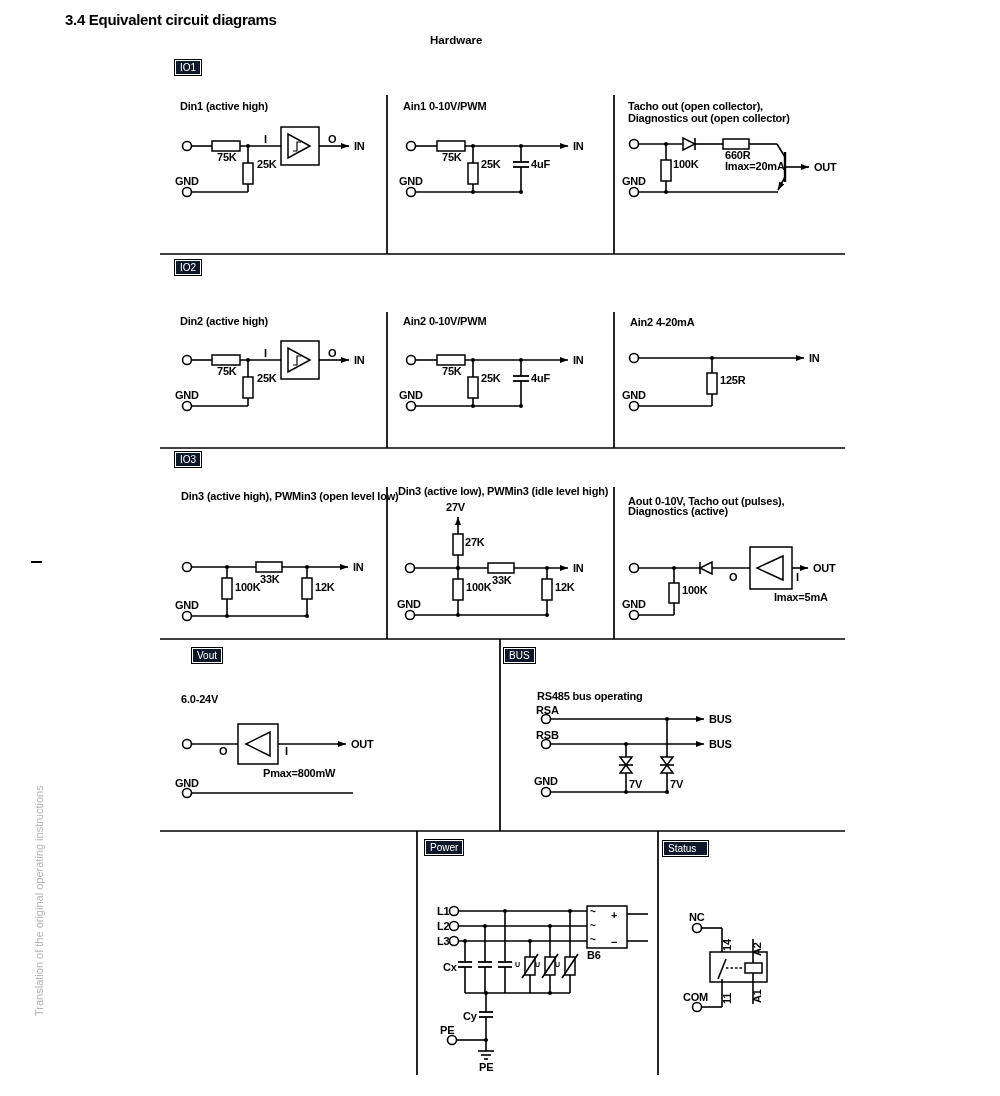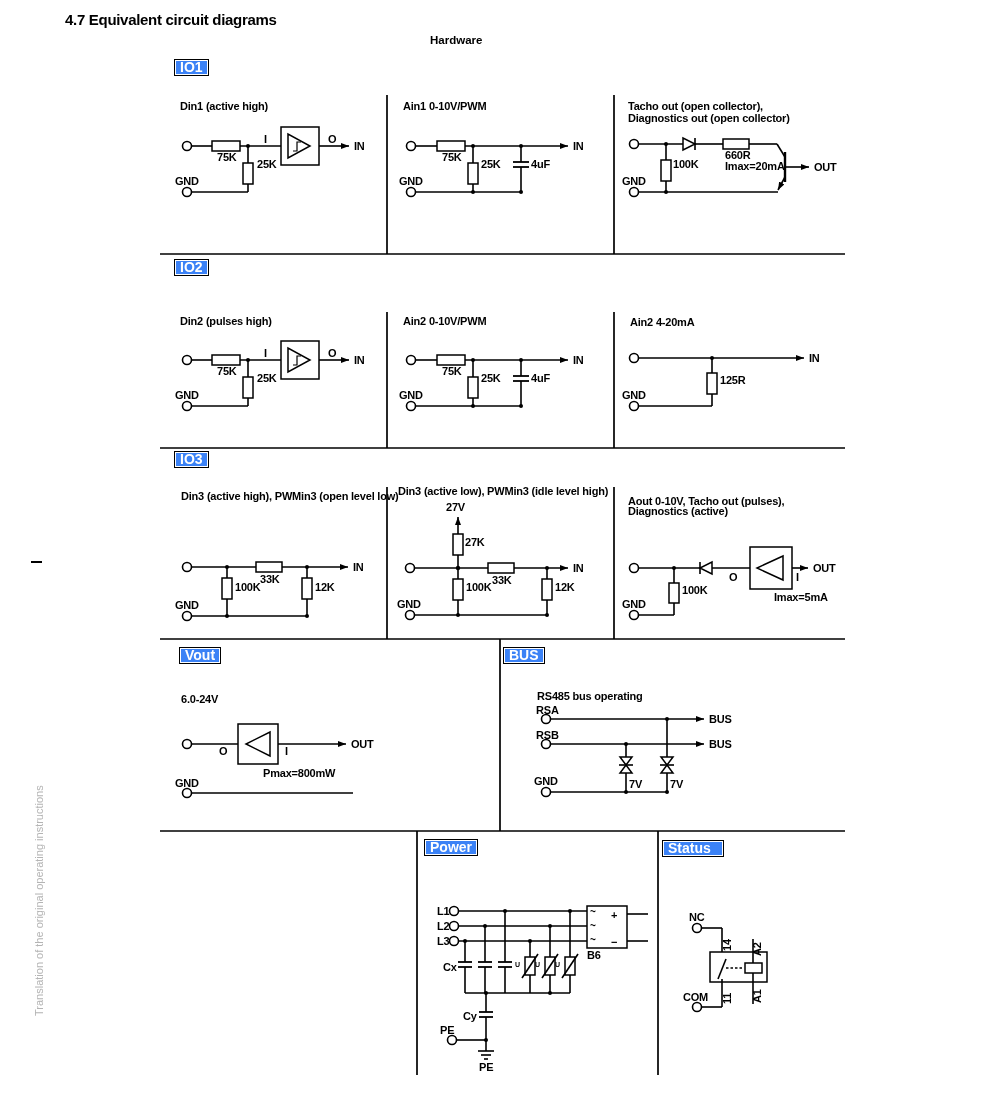--- a/index.html
+++ b/index.html
@@ -2,21 +2,21 @@
 <html><head>
 <meta charset="utf-8">
 <style>
   *{margin:0;padding:0;box-sizing:border-box}
   html,body{background:#fff}
   .page{position:relative;width:1000px;height:1096px;background:#fff;overflow:hidden;
         font-family:"Liberation Sans",sans-serif;color:#000}
   .abs{position:absolute}
   .page-title{font-size:15px;font-weight:bold;letter-spacing:-0.3px;white-space:nowrap}
   .hw{font-size:11.5px;font-weight:bold;white-space:nowrap}
-  .tag{font-size:14px;font-weight:bold;line-height:11px;background:#3b82f6;color:#fff;
+  .tag{font-size:10px;font-weight:normal;line-height:11px;background:#0f172a;color:#fff;
        padding:1px 4px;box-shadow:0 0 0 1px #fff,0 0 0 2px #000;white-space:nowrap}
   .tag.wide{padding-right:11px}
   .ct{font-size:11px;font-weight:bold;letter-spacing:-0.2px;white-space:nowrap}
   .tick{width:11px;height:2px;background:#000}
   .rot{color:#b4b4b4;font-size:11px;transform:rotate(-90deg);transform-origin:0 0;white-space:nowrap}
   svg.schem{position:absolute;left:0;top:0}
   svg .w{stroke:#000;stroke-width:1.6;fill:none}
   svg .grid{stroke:#000;stroke-width:1.7}
   svg .comp{fill:#fff;stroke:#000;stroke-width:1.5}
   svg .dot{fill:#000;stroke:none}
@@ -408,38 +408,38 @@
       <text x="683" y="1001">COM</text>
       <text x="731" y="1004" transform="rotate(-90 731 1004)">11</text>
       <line class="w" x1="753" y1="939" x2="753" y2="963"></line>
       <rect class="comp" x="745" y="963" width="17" height="10"></rect>
       <line class="w" x1="753" y1="973" x2="753" y2="1004"></line>
       <text x="761" y="956" transform="rotate(-90 761 956)">A2</text>
       <text x="761" y="1003" transform="rotate(-90 761 1003)">A1</text>
     </g>
   </svg>
 
-  <div class="abs page-title" style="left:65px;top:11px">4.7 Equivalent circuit diagrams</div>
+  <div class="abs page-title" style="left:65px;top:11px">3.4 Equivalent circuit diagrams</div>
   <div class="abs hw" style="left:430px;top:34px">Hardware</div>
   <div class="abs tick" style="left:31px;top:561px"></div>
   <div class="abs rot" style="left:33px;top:1016px">Translation of the original operating instructions</div>
 
   <div class="abs tag" style="left:176px;top:61px">IO1</div>
   <div class="abs tag" style="left:176px;top:261px">IO2</div>
   <div class="abs tag" style="left:176px;top:453px">IO3</div>
-  <div class="abs tag" style="left:181px;top:649px">Vout</div>
+  <div class="abs tag" style="left:193px;top:649px">Vout</div>
   <div class="abs tag" style="left:505px;top:649px">BUS</div>
   <div class="abs tag" style="left:426px;top:841px">Power</div>
   <div class="abs tag wide" style="left:664px;top:842px">Status</div>
 
   <div class="abs ct" style="left:180px;top:100px">Din1 (active high)</div>
   <div class="abs ct" style="left:403px;top:100px">Ain1 0-10V/PWM</div>
   <div class="abs ct" style="left:628px;top:100px">Tacho out (open collector),</div>
   <div class="abs ct" style="left:628px;top:112px">Diagnostics out (open collector)</div>
-  <div class="abs ct" style="left:180px;top:315px">Din2 (pulses high)</div>
+  <div class="abs ct" style="left:180px;top:315px">Din2 (active high)</div>
   <div class="abs ct" style="left:403px;top:315px">Ain2 0-10V/PWM</div>
   <div class="abs ct" style="left:630px;top:316px">Ain2 4-20mA</div>
   <div class="abs ct" style="left:181px;top:490px">Din3 (active high), PWMin3 (open level low)</div>
   <div class="abs ct" style="left:398px;top:485px">Din3 (active low), PWMin3 (idle level high)</div>
   <div class="abs ct" style="left:628px;top:495px">Aout 0-10V, Tacho out (pulses),</div>
   <div class="abs ct" style="left:628px;top:505px">Diagnostics (active)</div>
   <div class="abs ct" style="left:181px;top:693px">6.0-24V</div>
   <div class="abs ct" style="left:537px;top:690px">RS485 bus operating</div>
 
 </div>

